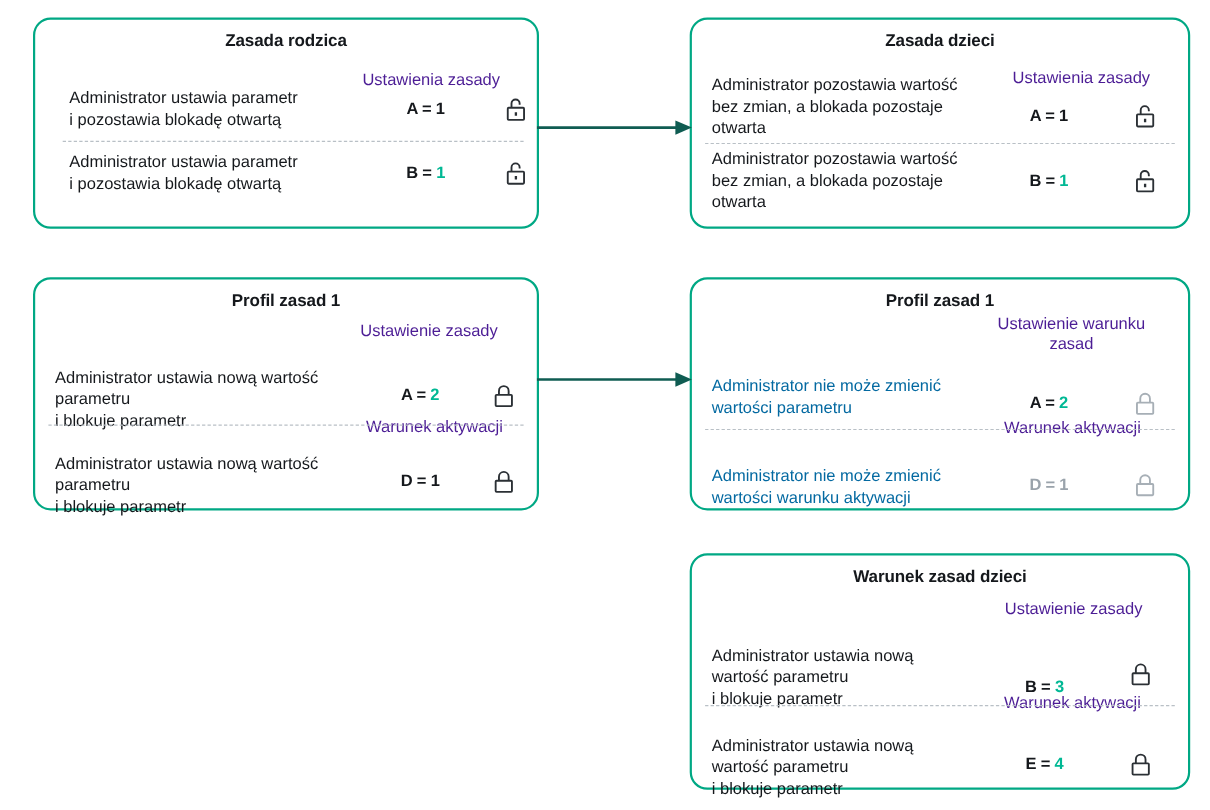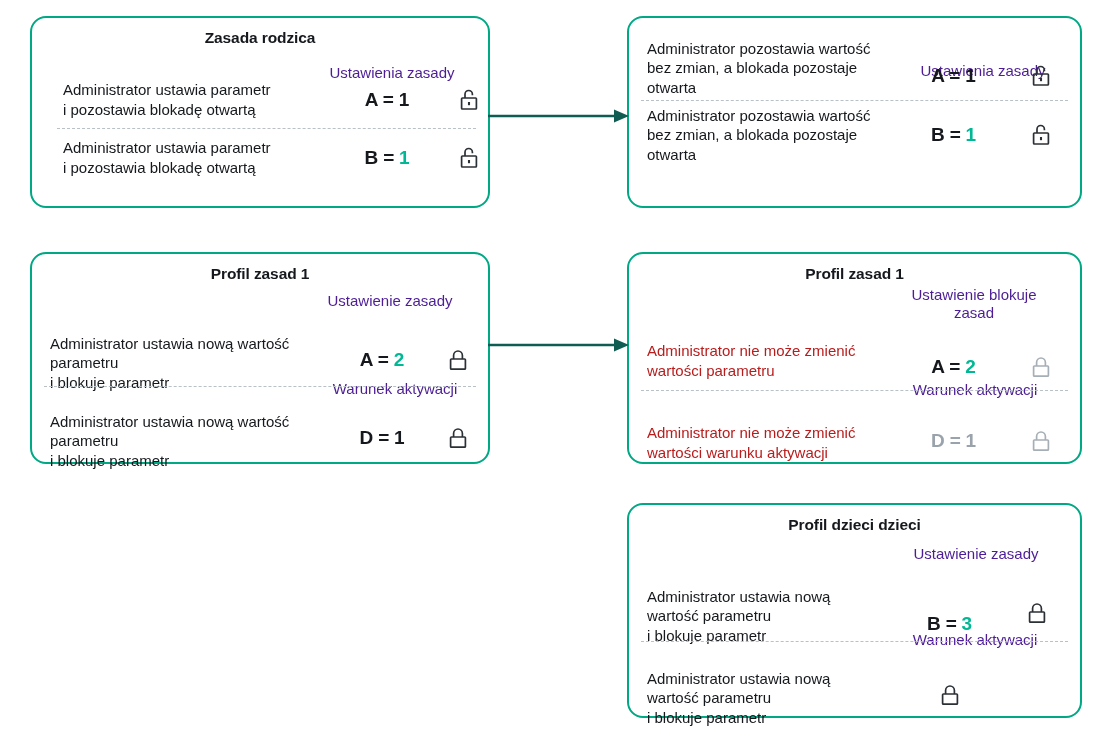--- a/index.html
+++ b/index.html
@@ -57,24 +57,24 @@
     white-space: pre-line;
   }
 
   .desc {
     font-size: 15px;
     color: #15181c;
     line-height: 1.30;
     white-space: pre-line;
     padding-left: 18px;
   }
-  .desc.muted { color: #b91c1c; }
+  .desc.muted { color: #0369a1; }
 
   .value {
-    font-size: 19px;
+    font-size: 15px;
     font-weight: bold;
     color: #15181c;
     text-align: center;
     letter-spacing: -0.2px;
     white-space: nowrap;
   }
   .value .num { color: #15181c; }
   .value.accent .num { color: #00b894; }
   .value.muted { color: #9aa3ab; }
   .value.muted .num { color: #9aa3ab; }
@@ -128,20 +128,21 @@
             <path d="M6 10V6.2A3.7 3.7 0 0 1 13.4 6.2V7.2"></path>
             <rect x="2.6" y="10" width="14.8" height="11" rx="0.8"></rect>
             <line x1="10" y1="14" x2="10" y2="17.2" stroke-width="2.1"></line>
           </svg>
         </div>
       </div>
     </div>
   </div>
 
   <div class="card" style="left:627px; top:16px; width:455px; height:192px;">
+    <div class="card-title">Zasada dzieci</div>
     <div class="section-label" style="left:264px; top:44px; width:180px;">Ustawienia zasady</div>
     <div class="rows" style="--desc-w:272px; --val-w:105px; --lock-w:70px; margin-top:18px;">
       <div class="row" style="height:64px;">
         <div class="desc">Administrator pozostawia wartość
 bez zmian, a blokada pozostaje
 otwarta</div>
         <div class="value" style="padding-top:16px;">
           <span>A</span><span> = </span><span class="num">1</span>
         </div>
         <div class="lock" style="padding-top:16px;">
@@ -208,21 +209,21 @@
             <path d="M5.6 11V7.4A4.4 4.4 0 0 1 14.4 7.4V11"></path>
             <rect x="2.6" y="11" width="14.8" height="10.2" rx="0.8"></rect>
           </svg>
         </div>
       </div>
     </div>
   </div>
 
   <div class="card" style="left:627px; top:252px; width:455px; height:212px;">
     <div class="card-title">Profil zasad 1</div>
-    <div class="section-label" style="left:255px; top:32px; width:180px;">Ustawienie blokuje
+    <div class="section-label" style="left:255px; top:32px; width:180px;">Ustawienie warunku
 zasad</div>
     <div class="section-label" style="left:250px; top:127px; width:192px;">Warunek aktywacji</div>
     <div class="rows" style="--desc-w:272px; --val-w:105px; --lock-w:70px; margin-top:48px;">
       <div class="row" style="height:58px;">
         <div class="desc muted">Administrator nie może zmienić
 wartości parametru</div>
         <div class="value accent" style="padding-top:12px;">
           <span>A</span><span> = </span><span class="num">2</span>
         </div>
         <div class="lock" style="padding-top:12px;">
@@ -249,21 +250,21 @@
   </div>
 
   <div class="arrow" style="left:488px; top:337px; width:142px; height:16px;">
     <svg width="142" height="16" viewBox="0 0 142 16">
       <line x1="0" y1="8" x2="128" y2="8" stroke="#0f5c52" stroke-width="2.4"></line>
       <polygon points="126,1.5 141,8 126,14.5" fill="#0f5c52"></polygon>
     </svg>
   </div>
 
   <div class="card" style="left:627px; top:503px; width:455px; height:215px;">
-    <div class="card-title">Profil dzieci dzieci</div>
+    <div class="card-title">Warunek zasad dzieci</div>
     <div class="section-label" style="left:252px; top:40px; width:190px;">Ustawienie zasady</div>
     <div class="section-label" style="left:250px; top:126px; width:192px;">Warunek aktywacji</div>
     <div class="rows" style="--desc-w:268px; --val-w:105px; --lock-w:70px; margin-top:38px;">
       <div class="row" style="height:68px;">
         <div class="desc" style="padding-top:14px;">Administrator ustawia nową
 wartość parametru
  i blokuje parametr</div>
         <div class="value accent" style="padding-top:8px;margin-top:23px;">
           <span>B</span><span> = </span><span class="num">3</span>
         </div>
@@ -271,20 +272,23 @@
           <svg width="20" height="24" viewBox="0 0 20 24" fill="none" stroke="#2b3035" stroke-width="1.7">
             <path d="M5.6 11V7.4A4.4 4.4 0 0 1 14.4 7.4V11"></path>
             <rect x="2.6" y="11" width="14.8" height="10.2" rx="0.8"></rect>
           </svg>
         </div>
       </div>
       <div class="row divider-top" style="height:80px;">
         <div class="desc" style="padding-top:28px;">Administrator ustawia nową
 wartość parametru
  i blokuje parametr</div>
+        <div class="value accent" style="padding-top:22px;">
+          <span>E</span><span> = </span><span class="num">4</span>
+        </div>
         <div class="lock" style="padding-top:22px;">
           <svg width="20" height="24" viewBox="0 0 20 24" fill="none" stroke="#2b3035" stroke-width="1.7">
             <path d="M5.6 11V7.4A4.4 4.4 0 0 1 14.4 7.4V11"></path>
             <rect x="2.6" y="11" width="14.8" height="10.2" rx="0.8"></rect>
           </svg>
         </div>
       </div>
     </div>
   </div>
 

